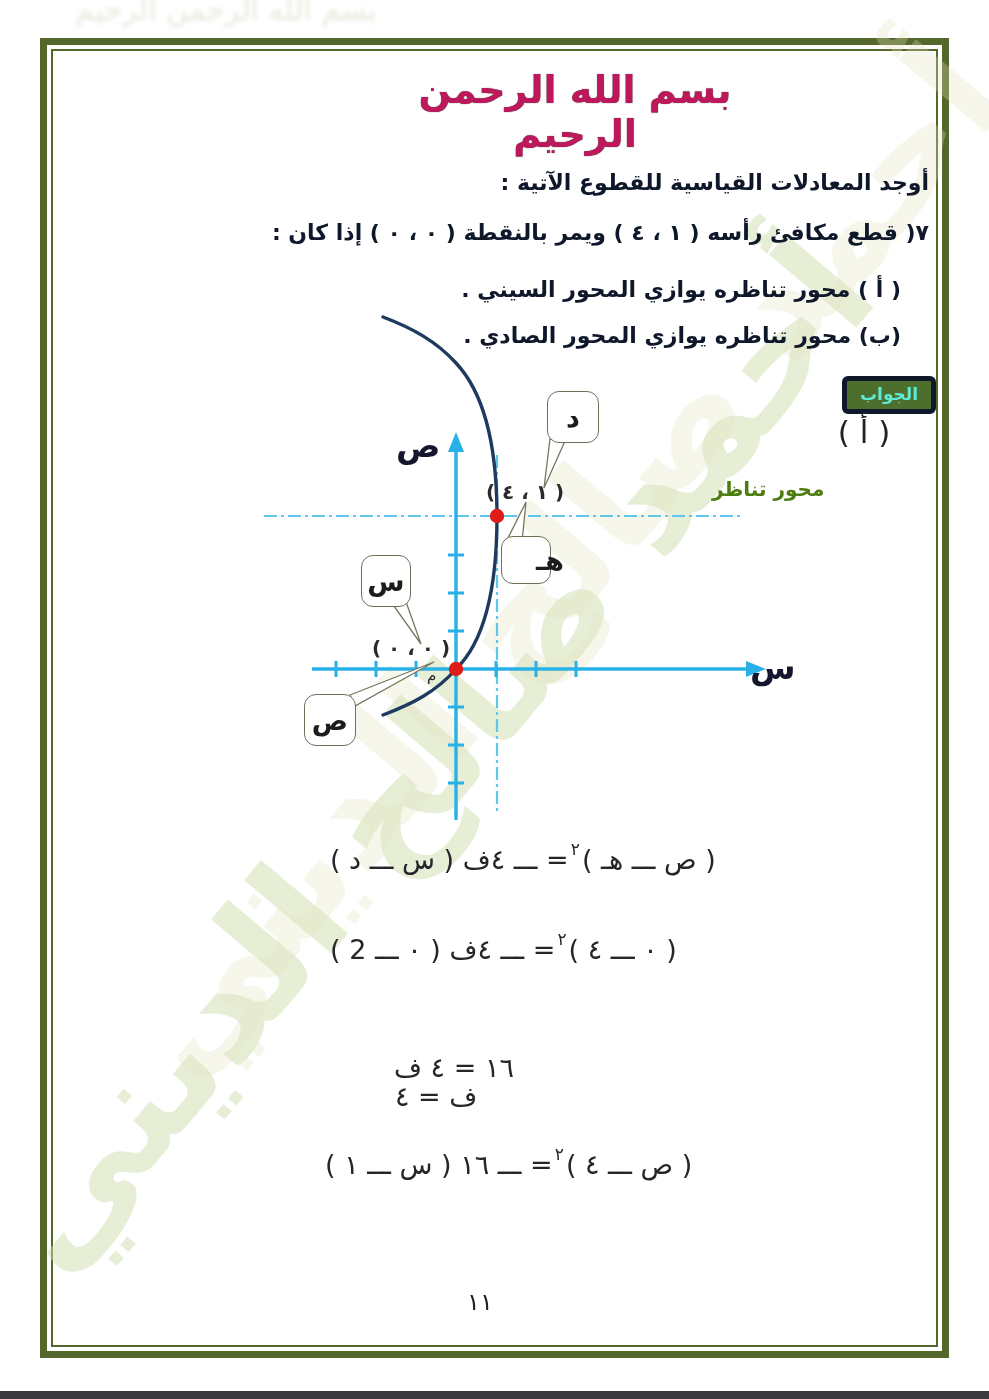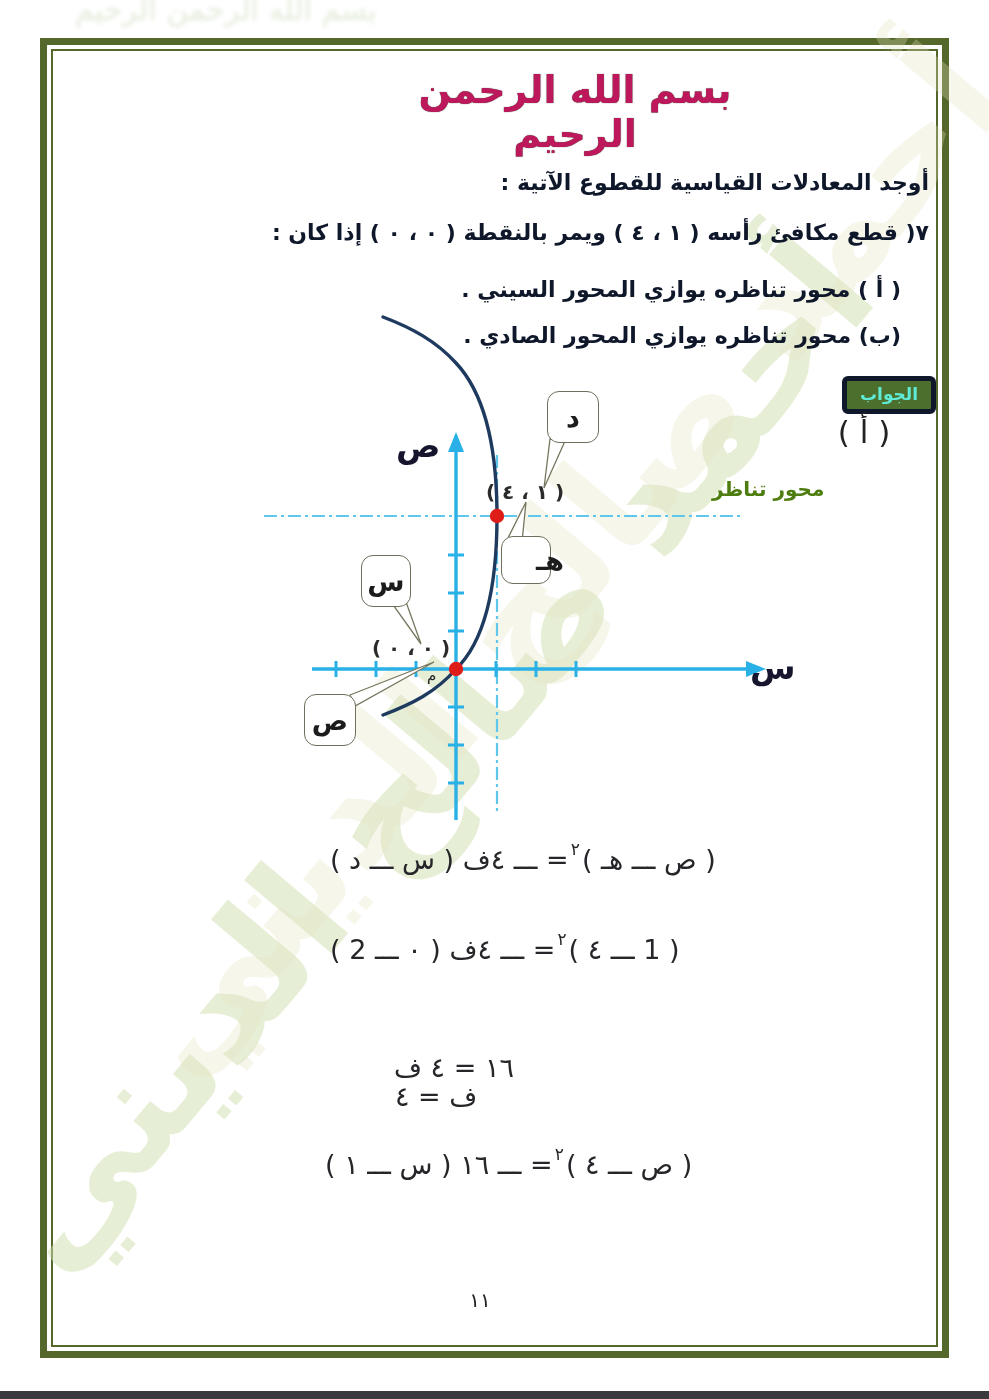--- a/index.html
+++ b/index.html
@@ -42,21 +42,21 @@
   .pt-label{font-size:20px;font-weight:bold;color:#2a2a2a;z-index:3;white-space:nowrap;}
   .origin-letter{left:427px;top:666px;font-size:15px;color:#26262a;z-index:3;}
   .callout{background:#fff;border:1.6px solid #6e6e5c;border-radius:12px;
        display:flex;align-items:center;justify-content:center;font-size:27px;
        font-weight:bold;color:#1c1c1c;z-index:3;box-sizing:border-box;}
   
   .equation{direction:rtl;text-align:left;font-size:27px;color:#26262a;
        letter-spacing:1px;z-index:2;white-space:nowrap;}
   .eq-sup{font-size:17px;position:relative;top:-4px;margin:0 2px;}
   
-  .page-number{left:448px;top:1288px;width:64px;text-align:center;font-size:20px;
+  .page-number{left:448px;top:1288px;width:64px;text-align:center;font-size:24px;
        color:#222;z-index:2;}
   .bottom-band{left:0;top:1391px;width:989px;height:8px;background:#3a393e;z-index:4;}
 </style>
 </head>
 <body>
 
 <div class="abs watermark">أحمد صالح الديني</div>
 <div class="abs watermark2">أحمد صالح الديني</div>
 <div class="abs ghost-top">بسم الله الرحمن الرحيم</div>
 
@@ -127,21 +127,21 @@
 
 <div class="abs callout" style="left:547px;top:391px;width:52px;height:52px;">د</div>
 <div class="abs callout" style="left:501px;top:536px;width:50px;height:48px;padding-left:48px;">هـ</div>
 <div class="abs callout" style="left:361px;top:555px;width:50px;height:52px;">س</div>
 <div class="abs callout" style="left:304px;top:694px;width:52px;height:52px;">ص</div>
 
 <div class="abs equation" style="left:330px;top:843px;width:420px;">
   <span>( ص ـــ هـ )</span><sup class="eq-sup">٢</sup><span>= ـــ ٤ف ( س ـــ د )</span>
 </div>
 <div class="abs equation" style="left:330px;top:933px;width:420px;">
-  <span>( 1 ـــ ٤ )</span><sup class="eq-sup">٢</sup><span>= ـــ ٤ف ( ٠ ـــ 2 )</span>
+  <span>( ٠ ـــ ٤ )</span><sup class="eq-sup">٢</sup><span>= ـــ ٤ف ( ٠ ـــ 2 )</span>
 </div>
 <div class="abs equation" style="left:390px;top:1012px;width:270px;margin-top:39px;">
   <span>١٦ = ٤ ف</span><sup class="eq-sup"></sup><span></span>
 </div>
 <div class="abs equation" style="left:391px;top:1080px;width:220px;">
   <span>ف = ٤</span><sup class="eq-sup"></sup><span></span>
 </div>
 <div class="abs equation" style="left:325px;top:1148px;width:430px;">
   <span>( ص ـــ ٤ )</span><sup class="eq-sup">٢</sup><span>= ـــ ١٦ ( س ـــ ١ )</span>
 </div>

